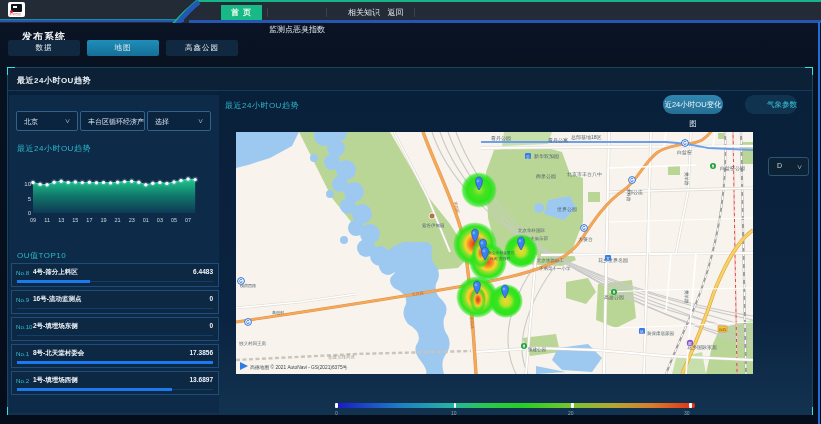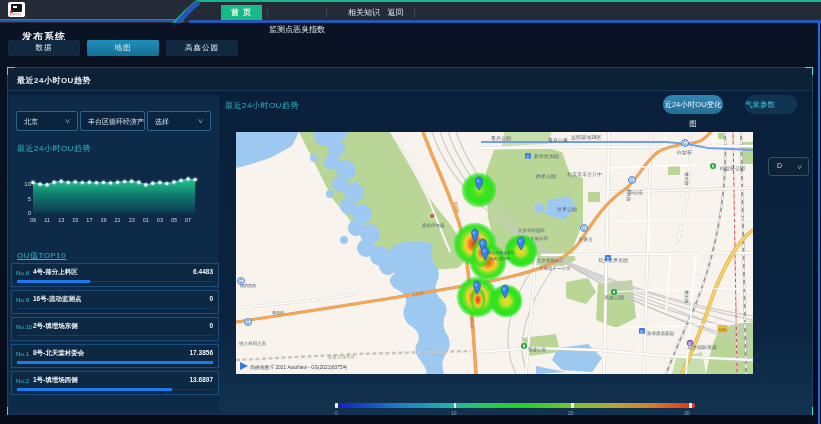--- a/index.html
+++ b/index.html
@@ -51,35 +51,35 @@
 
   
   .leftcol{position:absolute;left:1px;top:4px;width:210px;height:318px;background:#0d2b48;}
   .sel{position:absolute;top:16px;height:18px;background:#0a2440;border:1px solid #30638b;border-radius:2px;color:#dfe8f0;font-size:7px;}
   .sel .t{position:absolute;left:7px;top:5px;white-space:nowrap;overflow:hidden;}
   .sel .v{position:absolute;right:6px;top:4px;font-size:8px;color:#9fb6c8;transform:scaleY(0.8);}
   #s1{left:7px;width:60px;}
   #s2{left:71px;width:63px;}
   #s3{left:138px;width:62px;}
   .chart-title{position:absolute;left:8px;top:48px;font-size:8px;color:#2cb8cc;letter-spacing:0.5px;}
-  .top-title{position:absolute;left:8px;top:155px;font-size:8px;color:#2cb8cc;letter-spacing:0.5px;text-decoration:underline;}
+  .top-title{position:absolute;left:8px;top:155px;font-size:8px;color:#2cb8cc;letter-spacing:0.5px;}
   .item{position:absolute;left:2px;width:206px;height:22px;border:1px solid #1e4d7c;background:#0c2843;}
   .item .no{position:absolute;left:4px;top:4.5px;font-size:6.2px;color:#31bdd3;}
   .item .nm{position:absolute;left:21px;top:4px;font-size:6.5px;font-weight:bold;color:#f0f4f8;}
   .item .val{position:absolute;right:5px;top:4px;font-size:6.5px;font-weight:bold;color:#f0f4f8;}
   .item .track{position:absolute;left:5px;bottom:4px;width:196px;height:1.5px;background:#123e6e;}
   .item .fill{position:absolute;left:5px;bottom:3px;height:3px;background:#1b7af0;}
 
   
   .rtitle{position:absolute;left:217px;top:9px;font-size:8px;color:#2cb8cc;letter-spacing:0.5px;}
   .rbtn1{position:absolute;left:655px;top:4px;width:60px;height:19px;border-radius:9px;
       background:linear-gradient(180deg,#2f86b0,#256e94);color:#ecf6fb;font-size:7.5px;
       line-height:19px;text-align:center;z-index:5;}
   .rbtn2{position:absolute;left:737px;top:4px;width:52px;height:19px;border-radius:9px;
-      background:#10344f;color:#38c4d8;font-size:7.5px;line-height:19px;text-align:left;z-index:4;}
+      background:#10344f;color:#38c4d8;font-size:7.5px;line-height:19px;text-align:right;z-index:4;}
   .mapwrap{position:absolute;left:228px;top:41px;width:517px;height:242px;}
   .rsel{position:absolute;left:760px;top:66px;width:39px;height:17px;background:#0d2235;
       border:1px solid #2a5572;border-radius:3px;}
   .rsel .t{position:absolute;left:8px;top:4px;font-size:7px;color:#cdd8e2;}
   .rsel .v{position:absolute;right:5px;top:3px;font-size:8px;color:#9fb6c8;transform:scaleY(0.8);}
   .legend{position:absolute;left:327px;top:312px;width:360px;height:4.5px;border-radius:2px;
       background:linear-gradient(90deg,#1a17c8 0%,#1e7ec4 18%,#26b2a4 32%,#2bc94e 42%,#24cf24 52%,#7cc32e 66%,#b8a432 78%,#d97c2c 88%,#e04318 97%,#e23214 100%);}
   .legend .tick{position:absolute;top:0px;width:2.5px;height:5px;background:#fff;border-radius:1px;}
   .legend .lab{position:absolute;top:7px;font-size:5px;color:#8fa3b5;}
 </style>

